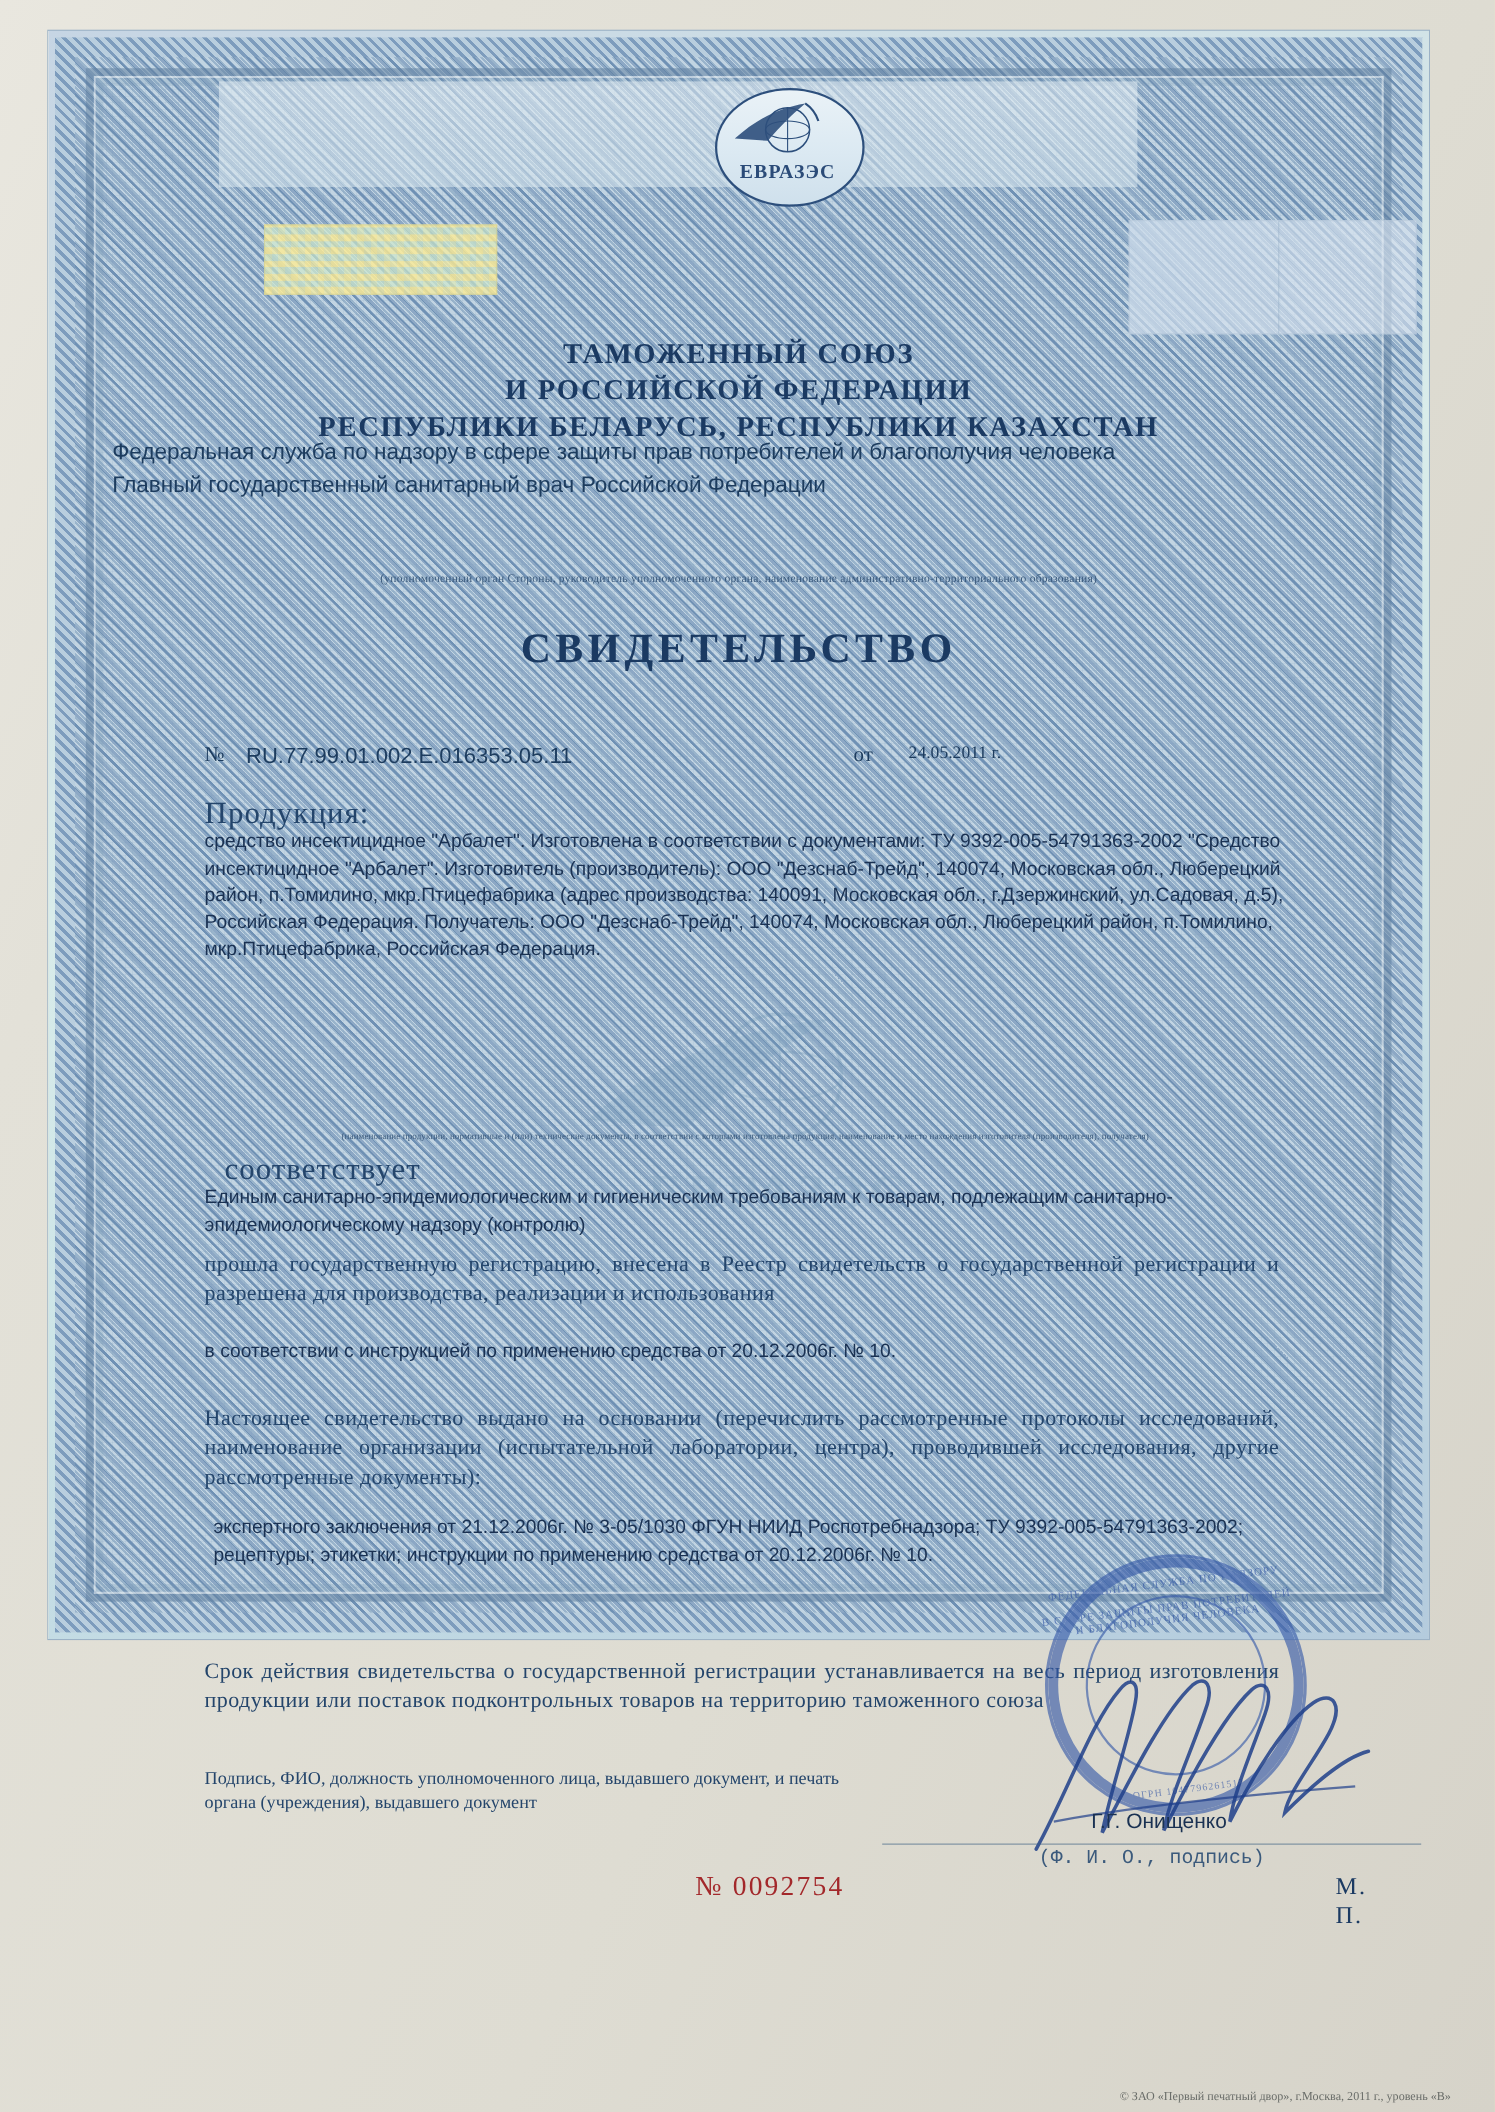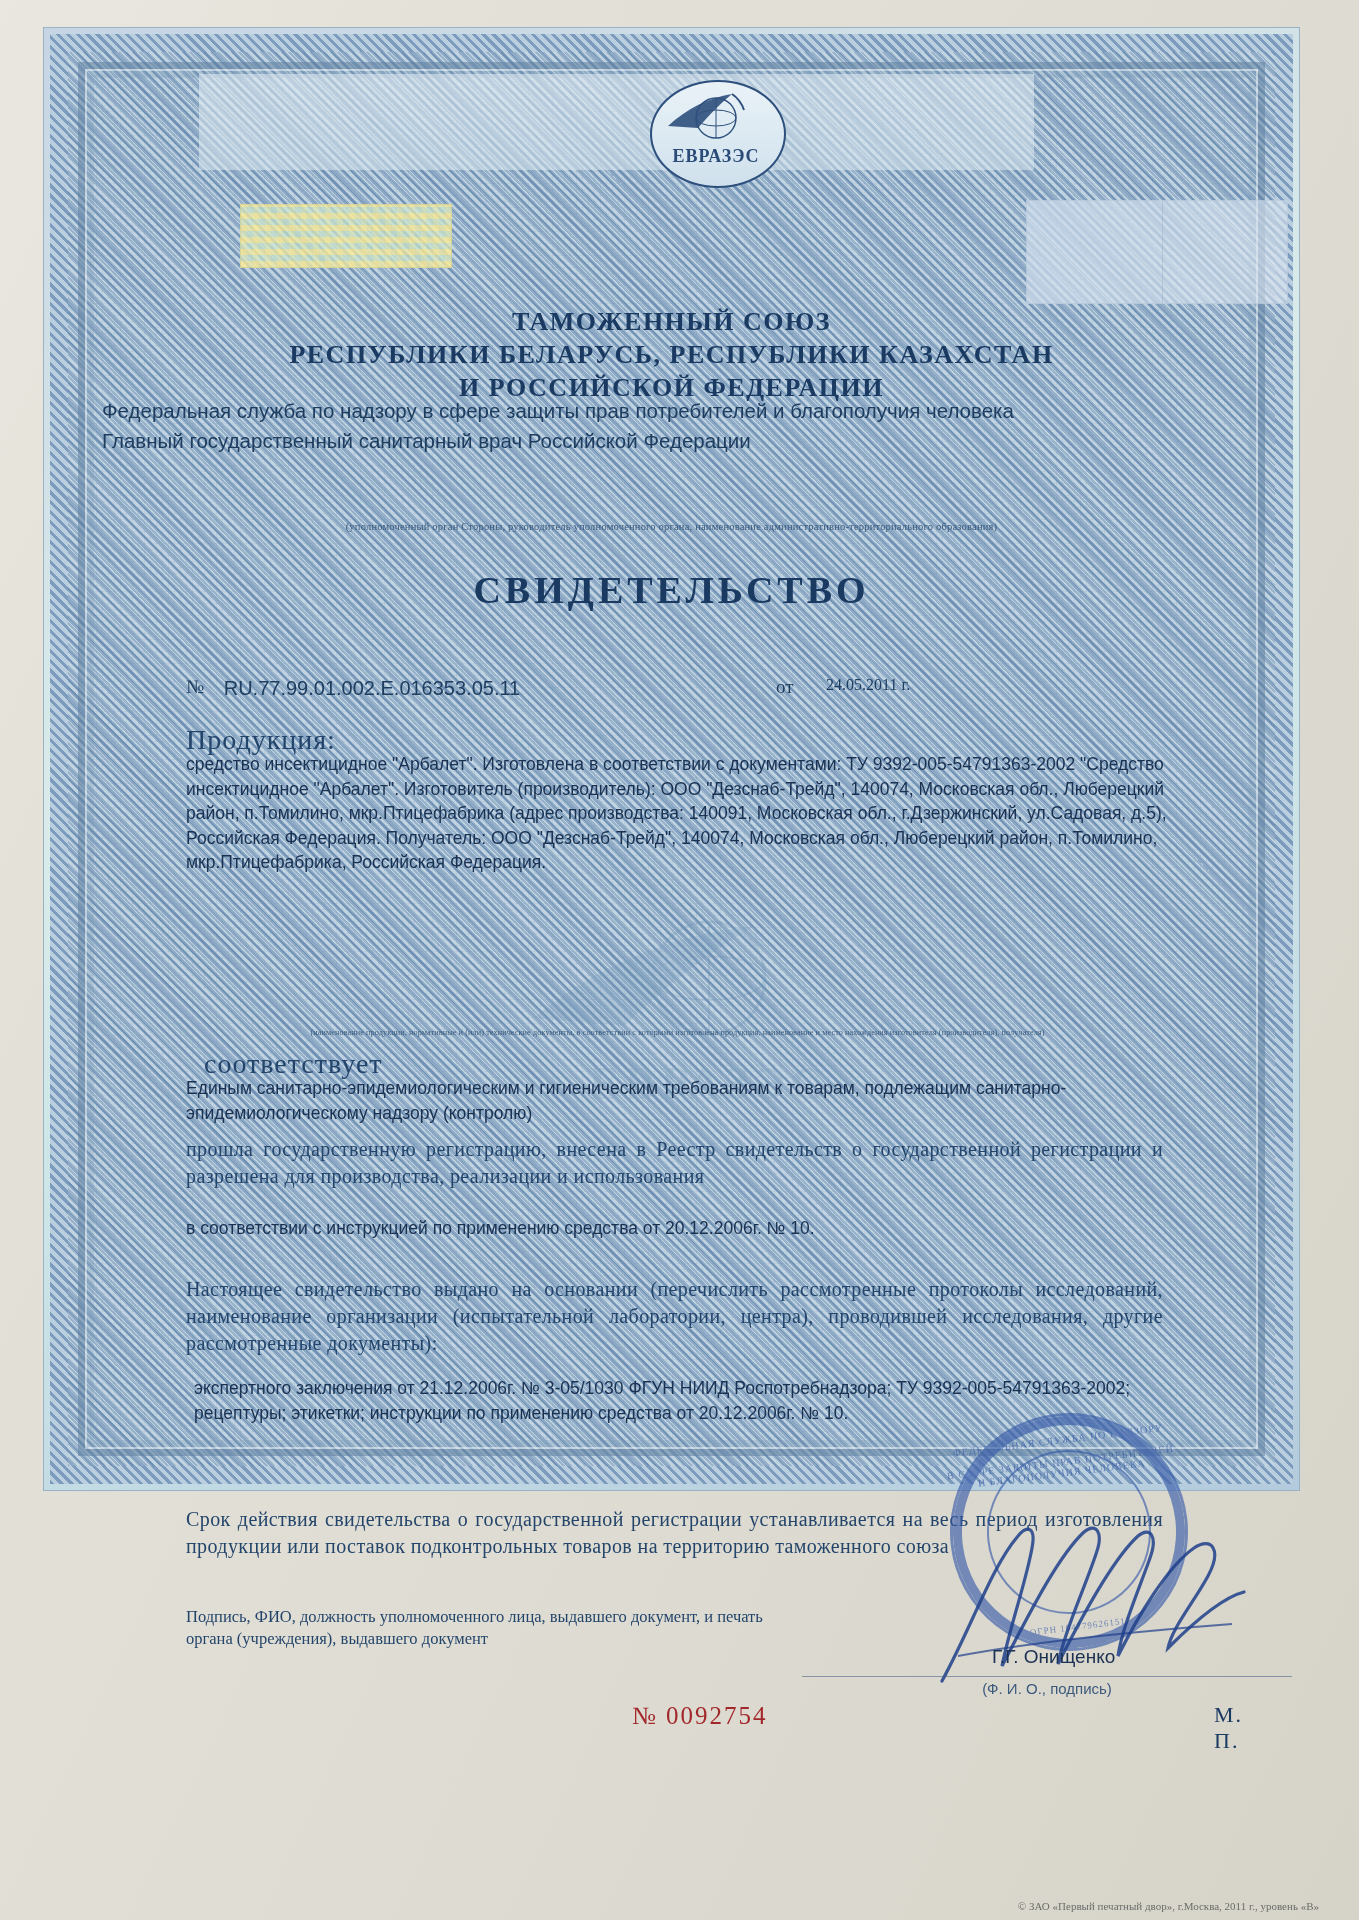--- a/index.html
+++ b/index.html
@@ -293,21 +293,21 @@
   #basis-text { position: absolute; left: 84px; top: 1200px; right: 78px; }
   #basis-val  { position: absolute; left: 92px; top: 1300px; right: 78px; }
   #term-text  { position: absolute; left: 84px; top: 1430px; right: 78px; }
   #sign-text  { position: absolute; left: 84px; top: 1530px; width: 620px;
                 font-family: "Liberation Serif", serif; font-size: 16.5px;
                 line-height: 1.34; color: #24456b; }
   #signer     { position: absolute; left: 890px; top: 1570px;
                 font-family: "Liberation Sans", sans-serif; font-size: 19px; color: #1a3152; }
   #sign-rule  { position: absolute; left: 700px; top: 1600px; width: 490px; }
   #fio-cap    { position: absolute; left: 700px; top: 1604px; width: 490px; text-align: center;
-                font-family: Liberation Sans, sans-serif; font-size: 15px; color: #3b5a7c; }
+                font-family: Liberation Mono, monospace; font-size: 18px; color: #3b5a7c; }
   #serial     { position: absolute; left: 530px; top: 1626px;
                 font-family: "Liberation Serif", serif; font-size: 25px; letter-spacing: 2px;
                 color: #a3282b; }
   #mp         { position: absolute; left: 1112px; top: 1626px;
                 font-family: "Liberation Serif", serif; font-size: 22px; letter-spacing: 2px;
                 color: #1b3a62; }
   
   .stamp {
     position: absolute;
     left: 848px;
@@ -409,22 +409,22 @@
         <line x1="235" y1="14" x2="235" y2="126" stroke="#6f95b4" stroke-width="2"></line>
         <path d="M60 110 C 120 60, 190 28, 280 18 C 230 48, 190 80, 150 118 Z" fill="#6f95b4" opacity="0.8"></path>
       </svg>
       <div class="wm-text">ЕВРАЗЭС</div>
     </div>
 
     <div class="content">
 
       <div class="ct-title-block">
         <div class="ct-title">ТАМОЖЕННЫЙ СОЮЗ</div>
+        <div class="ct-title">И РОССИЙСКОЙ ФЕДЕРАЦИИ</div>
         <div class="ct-title">РЕСПУБЛИКИ БЕЛАРУСЬ, РЕСПУБЛИКИ КАЗАХСТАН</div>
-        <div class="ct-title">И РОССИЙСКОЙ ФЕДЕРАЦИИ</div>
       </div>
 
       <div class="agency">
         <div>Федеральная служба по надзору в сфере защиты прав потребителей и благополучия человека</div>
         <div>Главный государственный санитарный врач Российской Федерации</div>
       </div>
 
       <div class="fineprint">(уполномоченный орган Стороны, руководитель уполномоченного органа, наименование административно-территориального образования)</div>
 
       <div class="doc-title">СВИДЕТЕЛЬСТВО</div>

